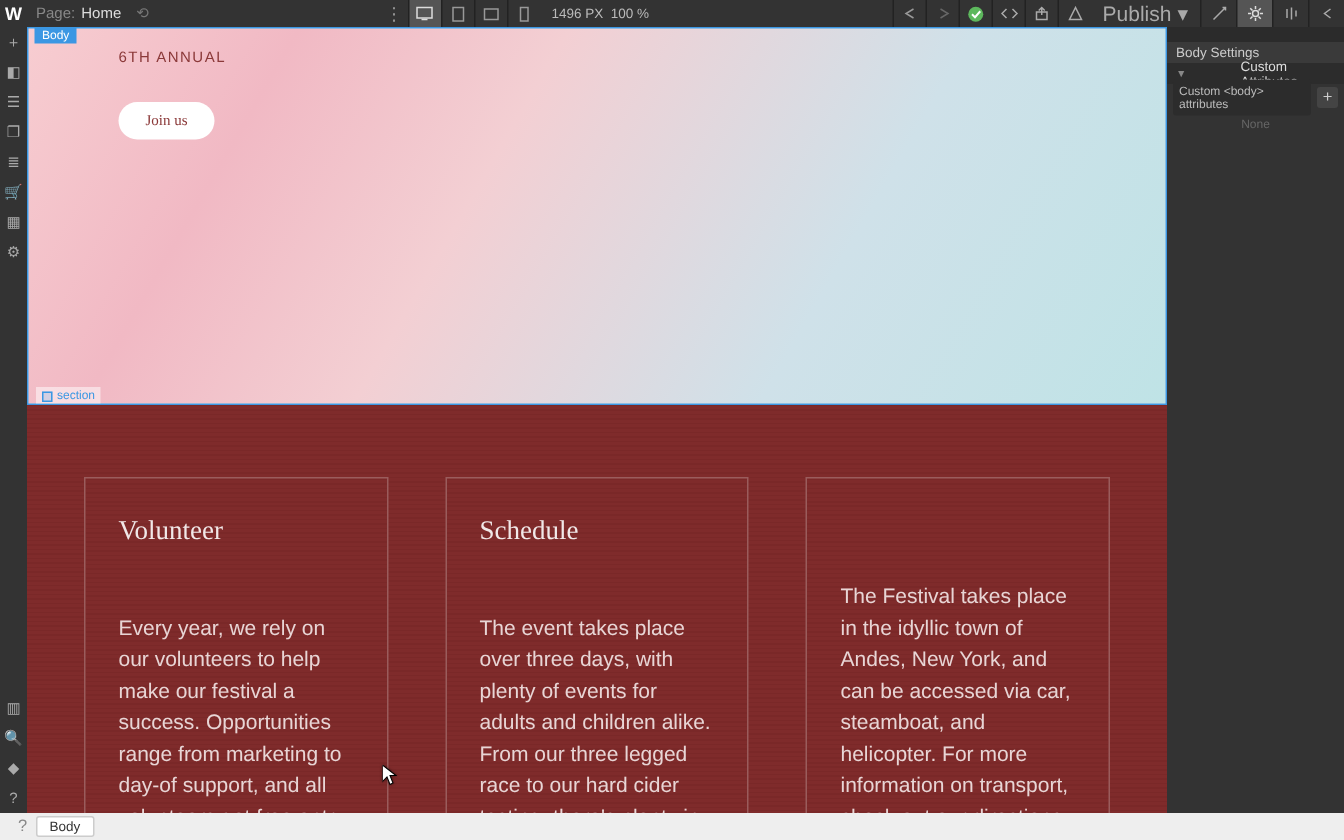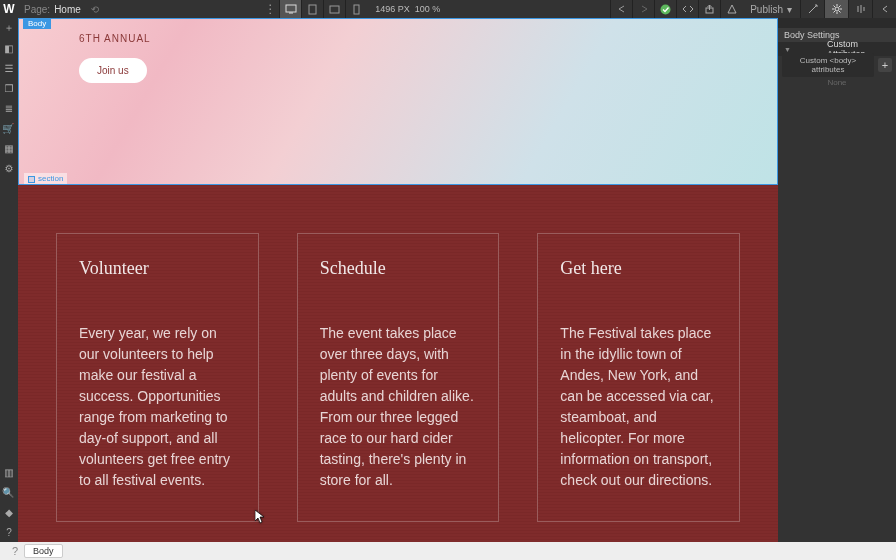--- a/index.html
+++ b/index.html
@@ -12,47 +12,47 @@
 .topbar .page-name { margin-left:4px; color:#ddd; font-size:10px;}
 .topbar .refresh-icon { margin-left:10px; color:#777; font-size:10px;}
 .topbar .spacer { flex:1; }
 .topbar .menu-dots { width:18px; text-align:center; color:#999; font-size:12px;}
 .topbar .device-btn { width:22px; height:18px; display:flex;align-items:center;justify-content:center; border-left:1px solid #222; cursor:pointer;}
 .topbar .device-btn.active { background:#555; }
 .topbar .device-btn svg { fill:#bbb; }
 .topbar .dims { margin:0 8px; color:#bbb; font-size:9px;}
 .topbar .right-btn { width:22px; height:18px; display:flex;align-items:center;justify-content:center; border-left:1px solid #222; cursor:pointer;}
 .topbar .right-btn.active { background:#555; }
-.topbar .publish { padding:0 8px; color:#aaa; font-size:10px; display:flex; align-items:flex-start; gap:4px;}
+.topbar .publish { padding:0 8px; color:#aaa; font-size:14px; display:flex; align-items:flex-start; gap:4px;}
 .topbar .far-right .right-btn { width:24px; }
 
 
 .left-toolbar { position:absolute; top:18px; left:0; width:18px; bottom:18px; background:#333; display:flex; flex-direction:column; }
 .left-toolbar .tool { width:18px; height:20px; display:flex; align-items:center; justify-content:center; color:#aaa; cursor:pointer; font-size:10px;}
 .left-toolbar .gap { flex:1; }
 
 
 .right-panel { position:absolute; top:28px; right:0; width:118px; bottom:18px; background:#333; display:flex; flex-direction:column; }
 .right-panel .section-header { height:14px; background:#3a3a3a; color:#ccc; font-size:9px; padding:0 6px; display:flex; align-items:center;}
 .right-panel .sub-header { height:14px; background:#2c2c2c; color:#ddd; font-size:9px; padding:0 6px; display:flex; align-items:center;gap:32px;}
 .right-panel .sub-header .tri { margin-right:4px; color:#888; font-size:7px;}
 .right-panel .attr-row { display:flex; align-items:center; height:18px; padding:0 4px;}
-.right-panel .attr-row .label { flex:1; background:#2c2c2c; color:#bbb; font-size:8px; padding:3px 4px; border-radius:2px; margin-right:4px;text-align:center;}
+.right-panel .attr-row .label { flex:1; background:#2c2c2c; color:#bbb; font-size:8px; padding:3px 4px; border-radius:2px; margin-right:4px;}
 .right-panel .attr-row .plus { width:14px; height:14px; background:#444; color:#ccc; display:flex;align-items:center;justify-content:center; border-radius:2px; font-size:11px; cursor:pointer;}
 .right-panel .empty { text-align:center; color:#666; font-size:8px; padding:4px 0;}
 
 
 .canvas { position:absolute; top:18px; left:18px; right:118px; bottom:18px; background:#e8e8e8; overflow:hidden;}
 .sel-tag { position:absolute; top:0; left:5px; background:#3b97e3; color:#fff; font-size:8px; padding:1px 5px; z-index:10;}
-.hero { position:relative; width:100%; height:167px; border:1px solid #3b97e3;
+.hero { position:relative; width:100%; height:252px; border:1px solid #3b97e3;
   background: linear-gradient(120deg, #f7cdd1 0%, #f1b9c4 20%, #f3cfd3 40%, #cfe1e9 70%, #bfe3e6 100%);}
 .hero-inner { padding: 14px 0 0 60px; }
 .kicker { font-size:10px; letter-spacing:1px; color:#8b3939;}
 .hero-title { font-family: Georgia, serif; color:#8b3939; font-size:44px; line-height:1.05; font-weight:400; margin-top:8px;}
-.join-btn { margin-top:14px; display:inline-block; background:#fff; color:#8b3939; padding:7px 18px; border-radius:18px; font-size:10px; cursor:pointer;}
+.join-btn { margin-top:24px; display:inline-block; background:#fff; color:#8b3939; padding:7px 18px; border-radius:18px; font-size:10px; cursor:pointer;font-family:Liberation Serif, serif;}
 .hover-tag { position:absolute; left:5px; bottom:0; display:flex; align-items:flex-end; gap:3px; background:rgba(255,255,255,0.5); color:#3b97e3; font-size:8px; padding:1px 4px;}
 .hover-tag .sq { width:7px; height:7px; border:1px solid #3b97e3; background:rgba(59,151,227,.2);}
 
 .cards-section { background:#7f2b2b; background-image: repeating-linear-gradient(#7a2828 0, #7a2828 1px, #7f2b2b 1px, #7f2b2b 3px); padding:48px 38px 60px; display:flex; gap:38px;}
 .card { flex:1; border:1px solid #9a5c5c; padding:24px 22px 30px; display:flex; flex-direction:column; background-image: inherit;}
 .card h3 { font-family: Georgia, serif; color:#f1e8e8; font-size:18px; font-weight:400;}
 .card p { margin-top:44px; color:#e8d5d5; font-size:14px; line-height:1.5;}
 
 
 .bottom-bar { position:absolute; left:0; right:0; bottom:0; height:18px; background:#eee; display:flex; align-items:center; padding-left:6px;}
@@ -195,21 +195,20 @@
   <div class="cards-section">
     <div class="card">
       <h3>Volunteer</h3>
       <p>Every year, we rely on our volunteers to help make our festival a success. Opportunities range from marketing to day-of support, and all volunteers get free entry to all festival events.</p>
     </div>
     <div class="card">
       <h3>Schedule</h3>
       <p>The event takes place over three days, with plenty of events for adults and children alike. From our three legged race to our hard cider tasting, there's plenty in store for all.</p>
     </div>
     <div class="card">
-      <h3>Get here</h3>
       <p>The Festival takes place in the idyllic town of Andes, New York, and can be accessed via car, steamboat, and helicopter. For more information on transport, check out our directions.</p>
     </div>
   </div>
 </div>
 
 <div class="right-panel">
   <div class="section-header">Body Settings</div>
   <div class="sub-header">
     <span class="tri">▼</span>
     <span>Custom Attributes</span>

